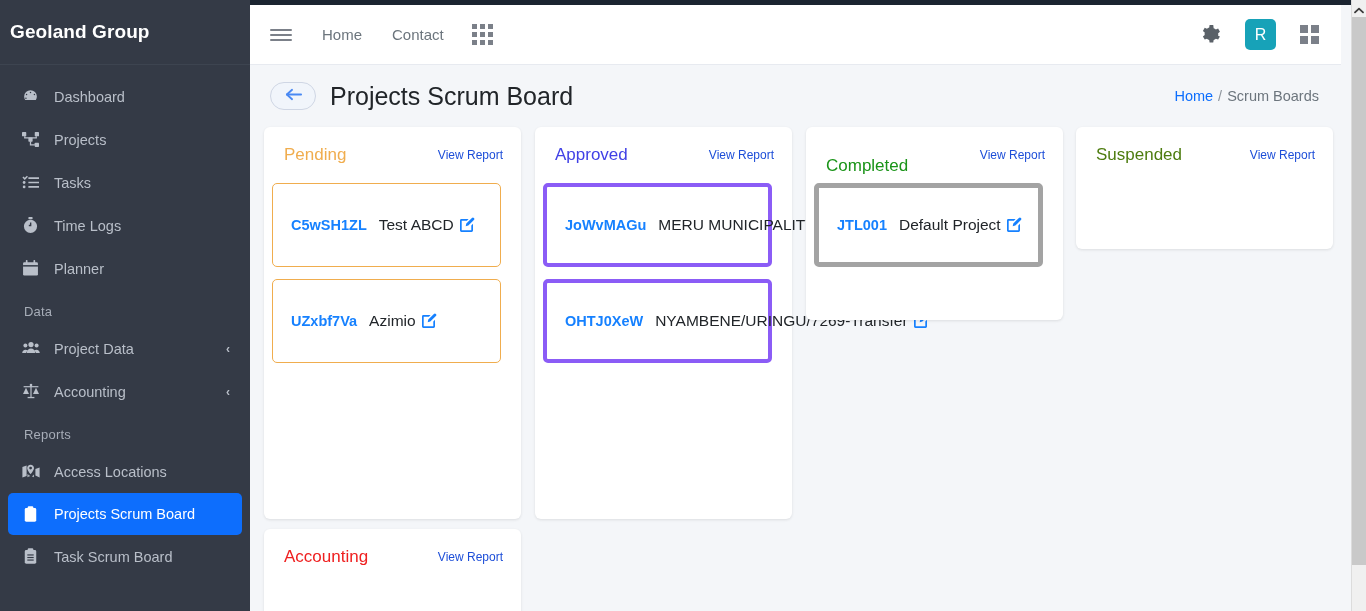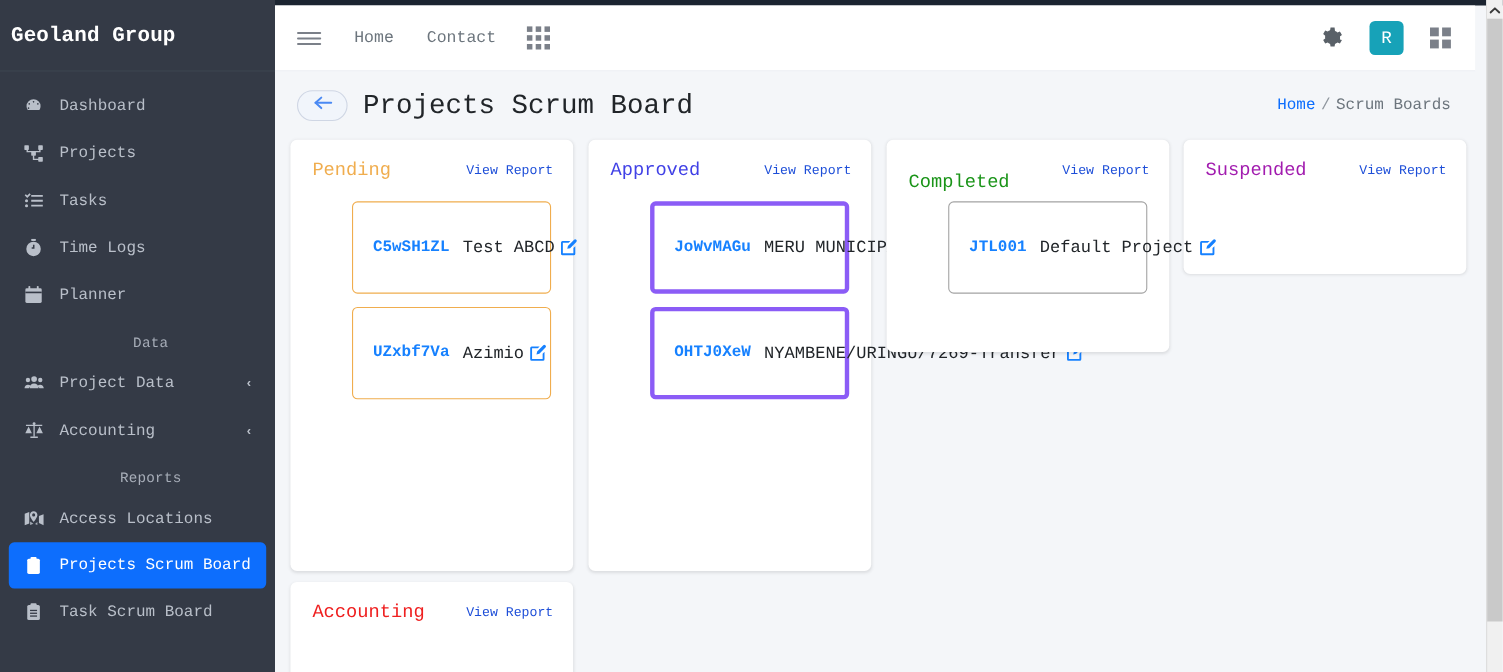--- a/index.html
+++ b/index.html
@@ -2,42 +2,42 @@
 <html><head>
 <meta charset="utf-8">
 <style>
   * { box-sizing: border-box; margin: 0; padding: 0; }
   html, body {
     width: 1366px; height: 611px;
     overflow: hidden;
     font-family: "Liberation Sans", sans-serif;
     background: #f4f6f9;
   }
-  .app { position: relative; width: 1366px; height: 438px; font-family: Liberation Mono, monospace; }
+  .app { position: relative; width: 1366px; height: 438px; }
 
   
   .topstrip {
     position: absolute; top: 0; left: 0; width: 1366px; height: 5px;
     background: #1b2430;
   }
 
   
   .sidebar {
     position: absolute; top: 0; left: 0; width: 250px; height: 611px;
     background: #343a46; color: #c7ccd4;
     overflow: hidden;
   }
   .brand {
     height: 65px; display: flex; align-items: center;
     padding-left: 10px;
     font-size: 19px; font-weight: bold; color: #ffffff;
     letter-spacing: .1px;
     border-bottom: 1px solid #3d4450;
   }
-  .nav { padding-top: 10px; text-align: center; }
+  .nav { padding-top: 10px; }
   .nav-item {
     display: flex; align-items: center;
     height: 43px; padding-left: 22px; padding-right: 16px;
     color: #b9bfc9; font-size: 14.5px;
     cursor: pointer; position: relative;
   }
   .nav-item .ico {
     width: 26px; flex: 0 0 26px; display: flex; align-items: center;
     color: #b9bfc9;
   }
@@ -122,42 +122,42 @@
   }
   .col-head {
     display: flex; align-items: center; height: 56px;
     padding: 0 18px 0 20px;
   }
   .col-title { font-size: 17px; white-space: nowrap; }
   .col-report {
     margin-left: auto; color: #1d4ed8; font-size: 12px;
     text-decoration: none; cursor: pointer; white-space: nowrap;
   }
-  .col-body { padding: 0 20px 18px 8px; margin-left: 48px; }
+  .col-body { padding: 0 20px 18px 8px; }
   .card {
     border-radius: 5px; height: 84px; margin-bottom: 12px;
     display: flex; align-items: center; padding: 0 18px;
     background: #fff; cursor: pointer; position: relative;
   }
   .card:last-child { margin-bottom: 0; }
   .card .code {
     color: #1681ff; font-weight: bold; font-size: 14.5px; white-space: nowrap;
   }
   .card .name {
     color: #212529; font-size: 15.5px; margin-left: 12px; white-space: nowrap;
   }
   .card .editico {
     margin-left: 5px; color: #1681ff; display: inline-flex; vertical-align: -3px;
   }
   .card .row { display: flex; align-items: center; white-space: nowrap; }
 
   
   .c-pending   { border: 1px solid #f0ad4e; }
   .c-approved  { border: 4px solid #8b5cf6; }
-  .c-completed { border: 1px solid #a3a3a3; }
+  .c-completed { border: 5px solid #a3a3a3; }
 
   
   .sbar {
     position: absolute; top: 0; right: 0; width: 15px; height: 611px;
     background: #f0f0f0; border-left: 1px solid #dcdcdc;
   }
   .sbar .up {
     height: 17px; background: #f0f0f0; display: flex;
     align-items: center; justify-content: center; cursor: pointer;
   }
@@ -450,21 +450,21 @@
                     <path d="M14.9.9a1.4 1.4 0 0 0-2 0L7.3 6.6 6.7 9.2l2.6-.6 5.6-5.6a1.4 1.4 0 0 0 0-2z"></path>
                   </svg>
               </span>
             </span>
           </div>
         </div>
       </div>
 
       <div class="col" style="left:826px; top:0; width:257px; height:122px; z-index:4;">
         <div class="col-head">
-          <span class="col-title" style="color:#a21caf;">Suspended</span>
+          <span class="col-title" style="color:#4d7c0f;">Suspended</span>
           <a class="col-report">View Report</a>
         </div>
         <div class="col-body"></div>
       </div>
 
       <div class="col" style="left:14px; top:402px; width:257px; height:122px; z-index:4;">
         <div class="col-head">
           <span class="col-title" style="color:#ef2020;">Accounting</span>
           <a class="col-report">View Report</a>
         </div>

